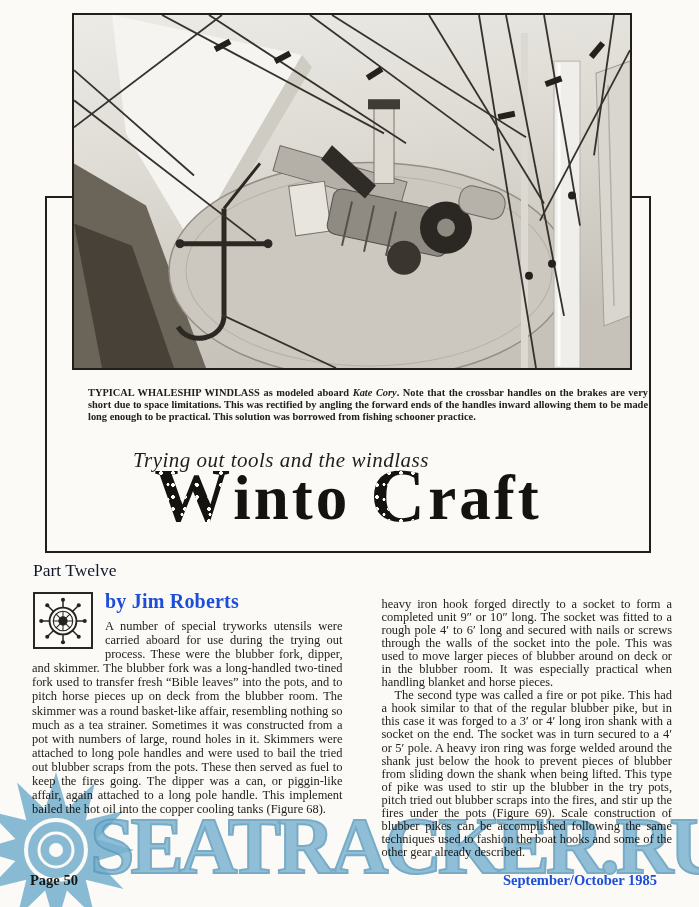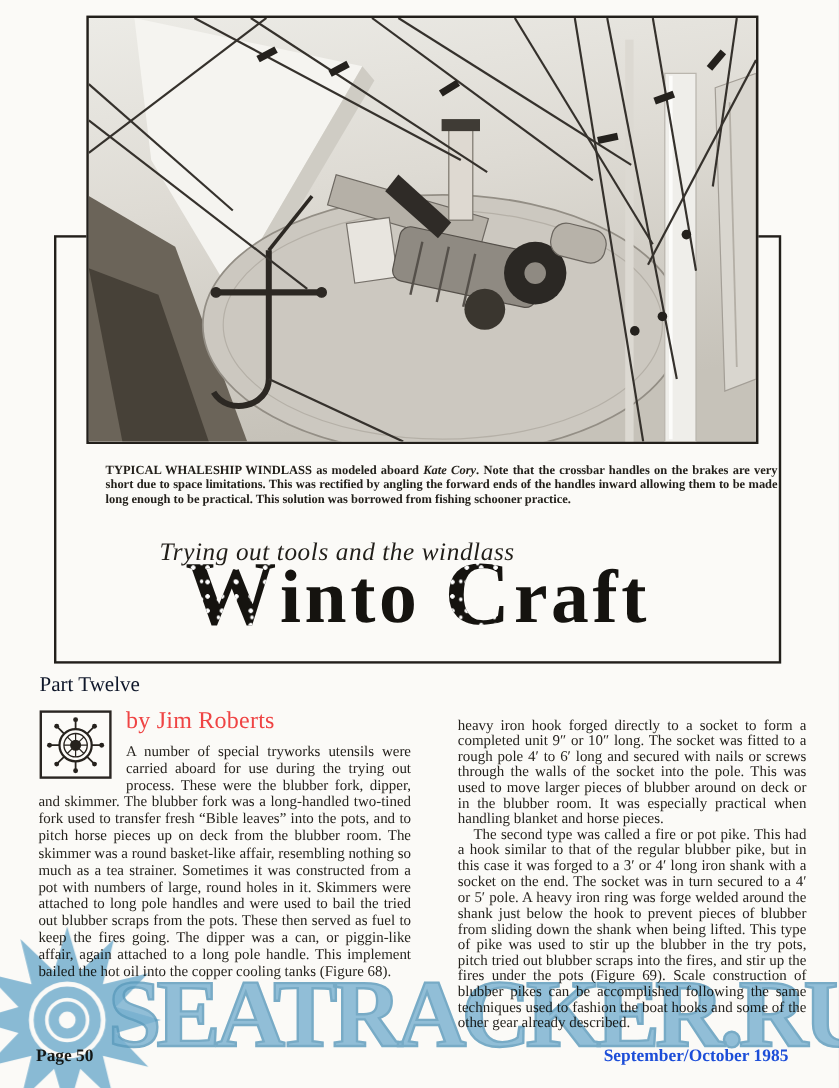--- a/index.html
+++ b/index.html
@@ -71,21 +71,21 @@
   .col.left p{line-height:14.1px;}
   .col.right{padding-top:9px;}
   .col.right p{line-height:13.05px;margin-left:20px;}
   .col p.indent{text-indent:13px;}
   .byline-box{
     float:left;width:60px;height:57px;border:2px solid #2a2622;
     box-sizing:border-box;margin:3px 12px 3px 1px;
     display:flex;align-items:center;justify-content:center;background:#fcfbf8;
   }
   .byline{
-    font-size:20px;font-weight:normal;margin:1px 0 6px 0;color:#ef4444;
+    font-size:20px;font-weight:bold;margin:1px 0 6px 0;color:#1d4ed8;
     letter-spacing:0.2px;
   }
   
   .footer-left{
     position:absolute;left:30px;top:872px;font-size:14.5px;font-weight:bold;color:#211e19;
   }
   .footer-right{
     position:absolute;right:42px;top:872px;font-size:14.5px;font-weight:bold;color:#1d4ed8;
   }
   

